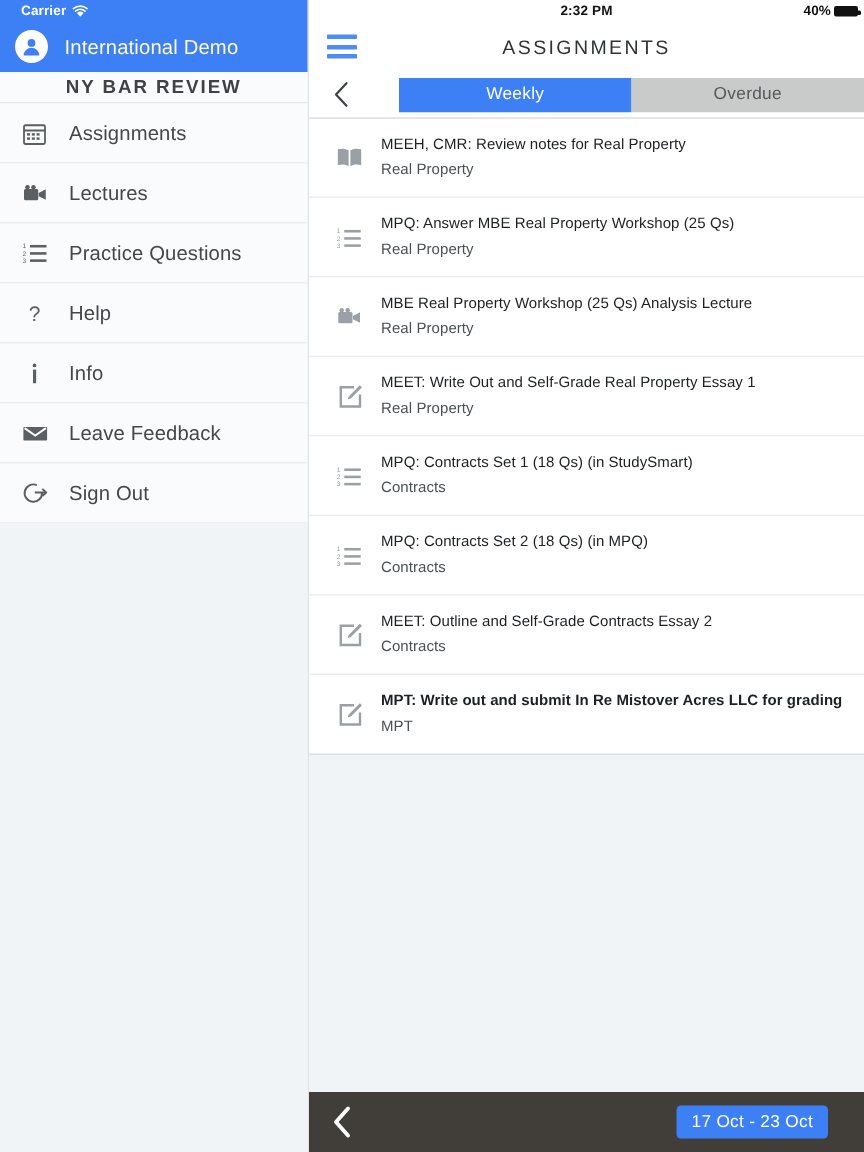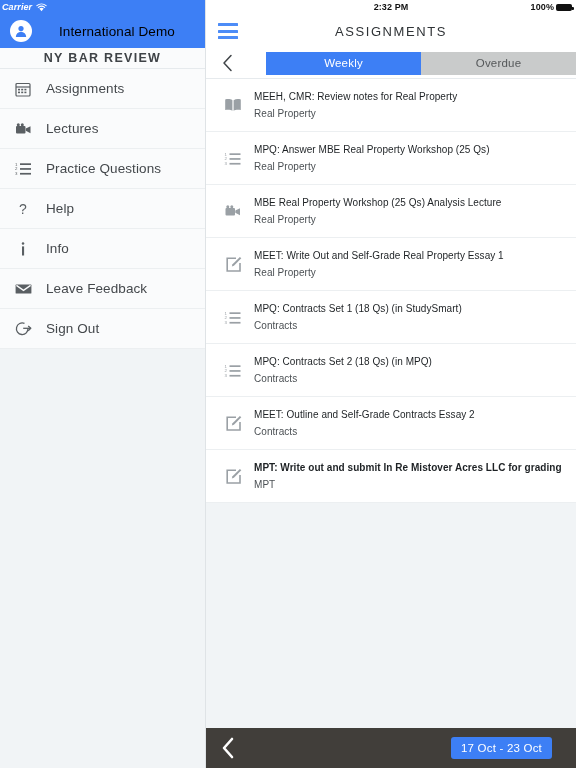--- a/index.html
+++ b/index.html
@@ -16,38 +16,37 @@
   .sidebar {
     width:206px; height:768px;
     background:#fafbfc;
     border-right:1px solid #dfe3e6;
     display:flex; flex-direction:column;
     flex:0 0 206px;
   }
   .status-bar-left {
     height:14px; background:#3d7ff5;
     display:flex; align-items:center;
-    padding:0 2px; gap:4px;
+    padding:0 14px; gap:4px;
     color:#fff; font-size:9px; font-weight:bold;
     letter-spacing:.1px;
-    font-style:italic;
   }
   .wifi-icon { display:block; }
   .user-header {
     height:34px; background:#3d7ff5;
     display:flex; align-items:center; padding:0 10px; gap:11px;
   }
   .avatar {
     width:22px; height:22px; border-radius:50%;
     background:#ffffff;
     display:flex; align-items:center; justify-content:center;
     flex:0 0 22px;
   }
   .user-name {
-    color:#000000; font-size:13.5px; font-weight:400; letter-spacing:.1px;margin-left:16px;
+    color:#fef9c3; font-size:13.5px; font-weight:400; letter-spacing:.1px;
   }
   .course-title {
     height:21px; display:flex; align-items:center; justify-content:center;
     font-size:12.5px; font-weight:bold; color:#3f4347;
     letter-spacing:1.3px;
     border-bottom:1px solid #e6eaed;
     background:#fafbfc;
   }
   .menu { display:flex; flex-direction:column; background:#fafbfc; }
   .menu-item {
@@ -278,21 +277,21 @@
     </div>
 
     <div class="sidebar-fill"></div>
   </div>
 
   <div class="main">
 
     <div class="status-bar-right">
       <span class="sb-time">2:32 PM</span>
       <span class="sb-battery">
-        <span>100%</span>
+        <span>40%</span>
         <span class="batt-shell"></span>
       </span>
     </div>
 
     <div class="nav-bar">
       <span class="hamburger">
         <span></span>
           <span></span>
           <span></span>
       </span>

